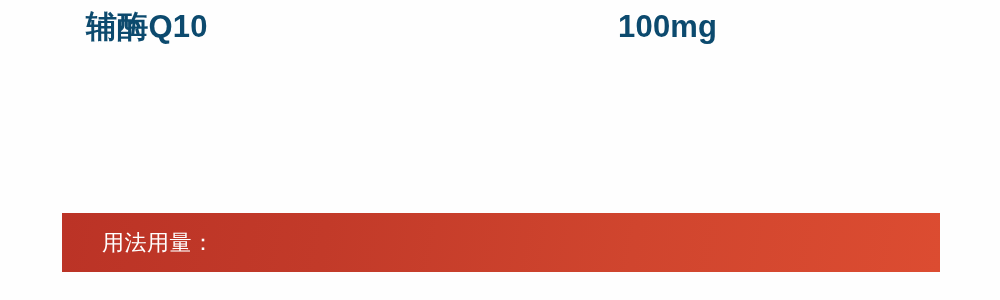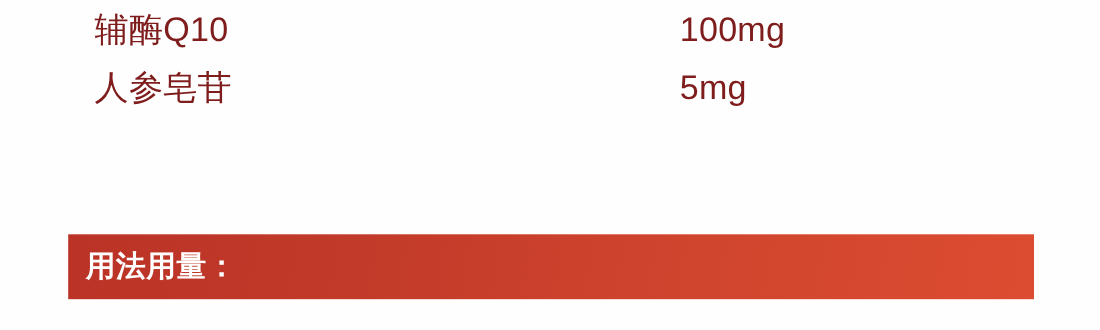--- a/index.html
+++ b/index.html
@@ -28,22 +28,22 @@
     top: 0;
     width: 1000px;
     border-collapse: collapse;
   }
   .ingredient-row {
     height: 53px;
   }
   .ingredient-name,
   .ingredient-amount {
     font-size: 31px;
-    font-weight: 400;
-    color: #7f1d1d;
+    font-weight: 700;
+    color: #0c4a6e;
     letter-spacing: 0.2px;
     vertical-align: middle;
     padding: 0;
     white-space: nowrap;
   }
   .ingredient-name {
     padding-left: 86px;
     width: 532px;
   }
   .ingredient-amount {
@@ -55,43 +55,39 @@
     position: absolute;
     left: 62px;
     top: 213px;
     width: 878px;
     height: 59px;
     background: linear-gradient(100deg, #bb3326 0%, #c23a29 30%, #d0452e 65%, #dc4c31 100%);
     display: flex;
     align-items: center;
   }
   .usage-banner-label {
-    padding-left: 16px;
-    font-size: 27px;
-    font-weight: 700;
+    padding-left: 40px;
+    font-size: 22px;
+    font-weight: 400;
     color: #ffffff;
     letter-spacing: 0.5px;
     line-height: 1;
   }
 </style>
 </head>
 <body>
 
 <div class="page">
 
   <table class="ingredient-table">
     <tbody>
       <tr class="ingredient-row">
         <td class="ingredient-name">辅酶Q10</td>
         <td class="ingredient-amount">100mg</td>
       </tr>
-      <tr class="ingredient-row">
-        <td class="ingredient-name">人参皂苷</td>
-        <td class="ingredient-amount">5mg</td>
-      </tr>
     </tbody>
   </table>
 
   <div class="usage-banner">
     <span class="usage-banner-label">用法用量：</span>
   </div>
 
 </div>
 
 </body></html>

